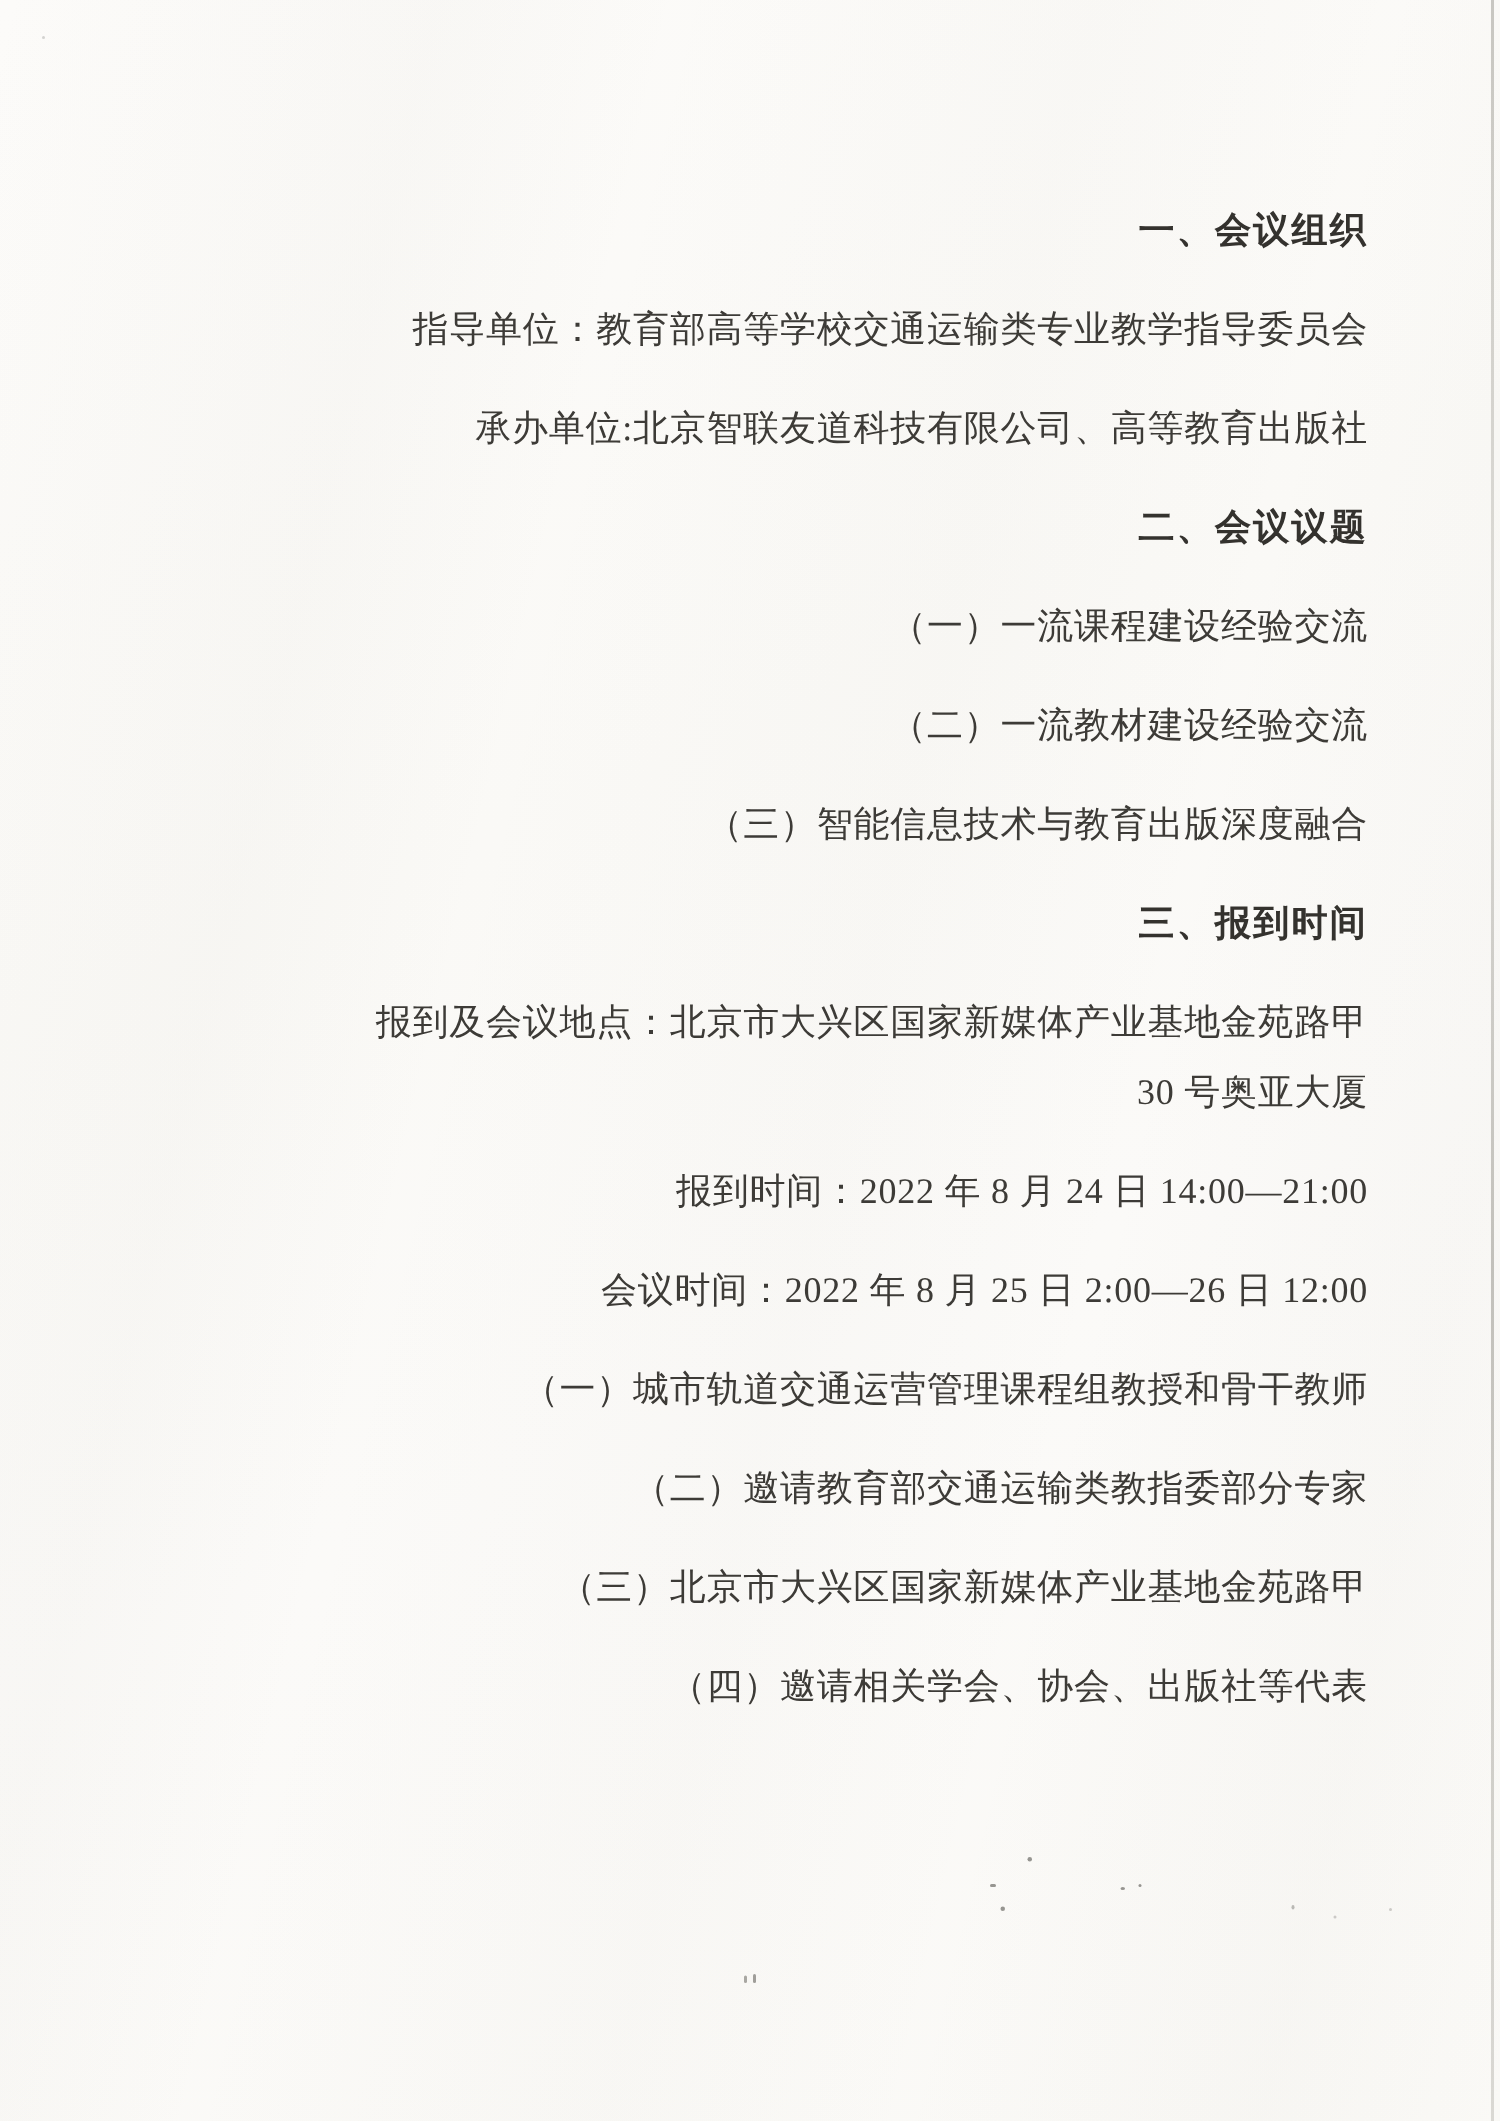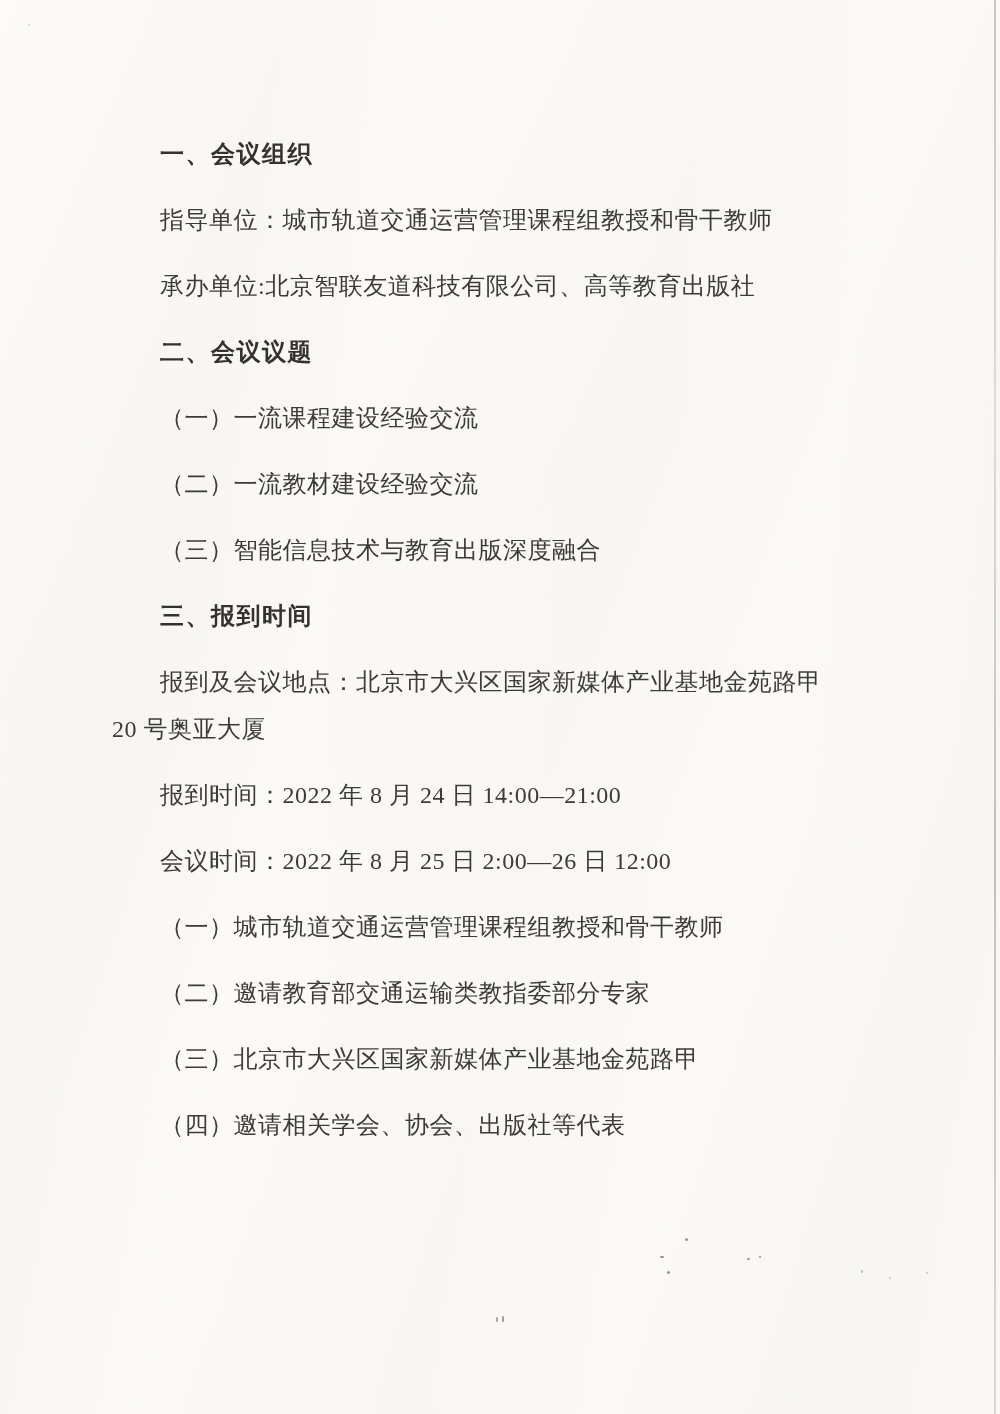--- a/index.html
+++ b/index.html
@@ -7,20 +7,21 @@
     width: 1000px; height: 1414px;
     font-family: "Liberation Serif", "DejaVu Serif", serif;
     background: #ffffff;
   }
   .page {
     position: relative;
     width: 1000px; height: 1414px;
     overflow: hidden;
     background: linear-gradient(158deg, #fcfbf9 0%, #faf9f6 38%, #fbfaf8 62%, #faf9f6 100%);
     color: #3d3b37;
+    text-align: right;
   }
   
   .page::before {
     content: "";
     position: absolute; inset: 0;
     background:
       linear-gradient(103deg, rgba(185,182,172,0.00) 0%, rgba(185,182,172,0.05) 22%, rgba(185,182,172,0.00) 34%, rgba(185,182,172,0.04) 55%, rgba(185,182,172,0.00) 70%, rgba(185,182,172,0.05) 88%, rgba(185,182,172,0.00) 100%);
     pointer-events: none;
   }
   .textblock {
@@ -58,35 +59,35 @@
 </style>
 </head>
 <body>
 
 <div class="page">
 
   <div class="textblock">
 
     <section>
       <h2>一、会议组织</h2>
-      <p>指导单位：城市轨道交通运营管理课程组教授和骨干教师</p>
+      <p>指导单位：教育部高等学校交通运输类专业教学指导委员会</p>
       <p>承办单位:北京智联友道科技有限公司、高等教育出版社</p>
     </section>
 
     <section>
       <h2>二、会议议题</h2>
       <p>（一）一流课程建设经验交流</p>
       <p>（二）一流教材建设经验交流</p>
       <p>（三）智能信息技术与教育出版深度融合</p>
     </section>
 
     <section>
       <h2>三、报到时间</h2>
       <p>报到及会议地点：北京市大兴区国家新媒体产业基地金苑路甲
-20 号奥亚大厦</p>
+30 号奥亚大厦</p>
       <p>报到时间：2022 年 8 月 24 日 14:00—21:00</p>
       <p>会议时间：2022 年 8 月 25 日 2:00—26 日 12:00</p>
     </section>
 
     <section>
       <p>（一）城市轨道交通运营管理课程组教授和骨干教师</p>
       <p>（二）邀请教育部交通运输类教指委部分专家</p>
       <p>（三）北京市大兴区国家新媒体产业基地金苑路甲</p>
       <p>（四）邀请相关学会、协会、出版社等代表</p>
     </section>

